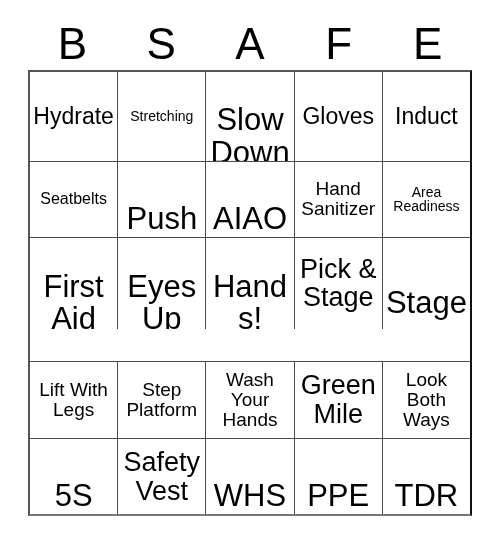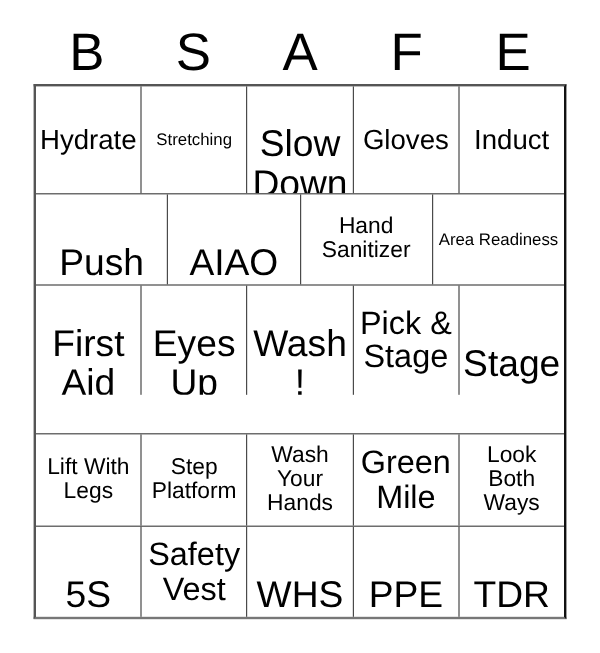--- a/index.html
+++ b/index.html
@@ -133,20 +133,23 @@
       <div class="cell">
           <span class="cell-text fs-lg">Gloves</span>
         </div>
       <div class="cell">
           <span class="cell-text fs-lg">Induct</span>
         </div>
     </div>
 
     <div class="grid-row r1">
       <div class="cell">
+          <span class="cell-text fs-sm">Seatbelts</span>
+        </div>
+      <div class="cell">
           <span class="cell-text fs-xxl">Push</span>
         </div>
       <div class="cell">
           <span class="cell-text fs-xxl">AIAO</span>
         </div>
       <div class="cell">
           <span class="cell-text fs-md">Hand Sanitizer</span>
         </div>
       <div class="cell">
           <span class="cell-text fs-xs">Area Readiness</span>
@@ -154,21 +157,21 @@
     </div>
 
     <div class="grid-row r2">
       <div class="cell">
           <span class="cell-text fs-xxl">First Aid</span>
         </div>
       <div class="cell">
           <span class="cell-text fs-xxl">Eyes Up</span>
         </div>
       <div class="cell">
-          <span class="cell-text fs-xxl">Wash!</span>
+          <span class="cell-text fs-xxl">Hands!</span>
         </div>
       <div class="cell">
           <span class="cell-text fs-xl">Pick &amp; Stage</span>
         </div>
       <div class="cell">
           <span class="cell-text fs-xxl">Stage</span>
         </div>
     </div>
 
     <div class="grid-row r3">

